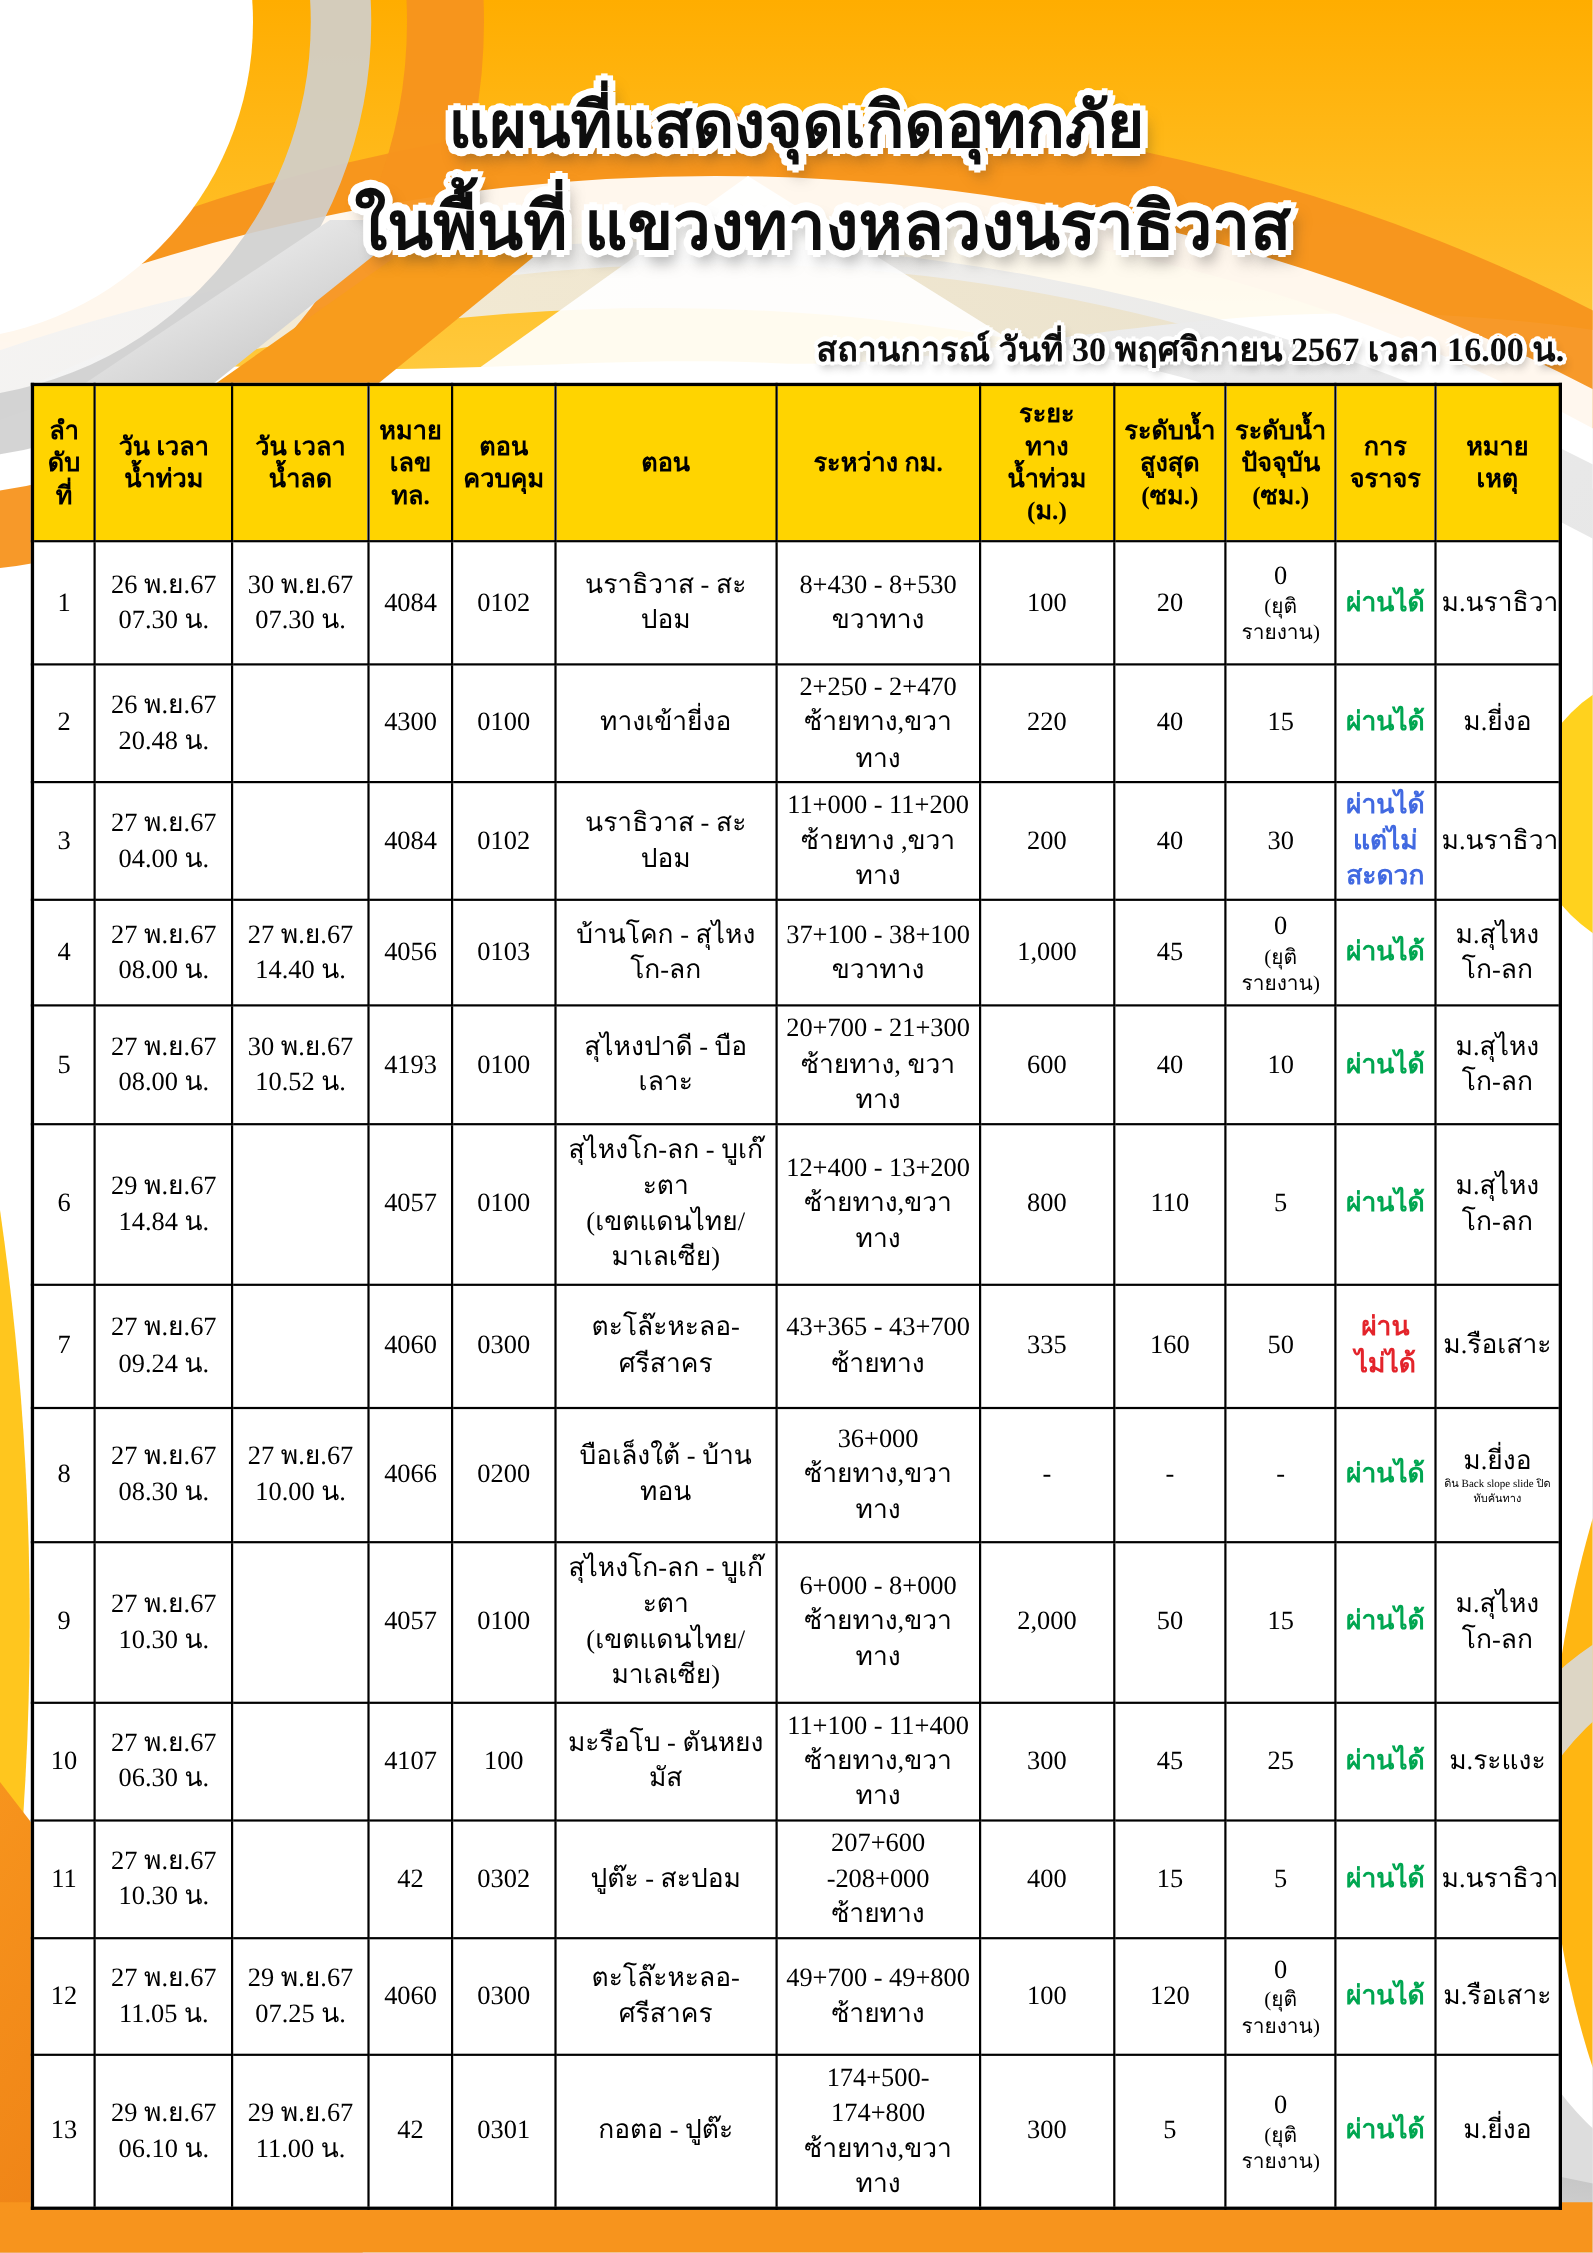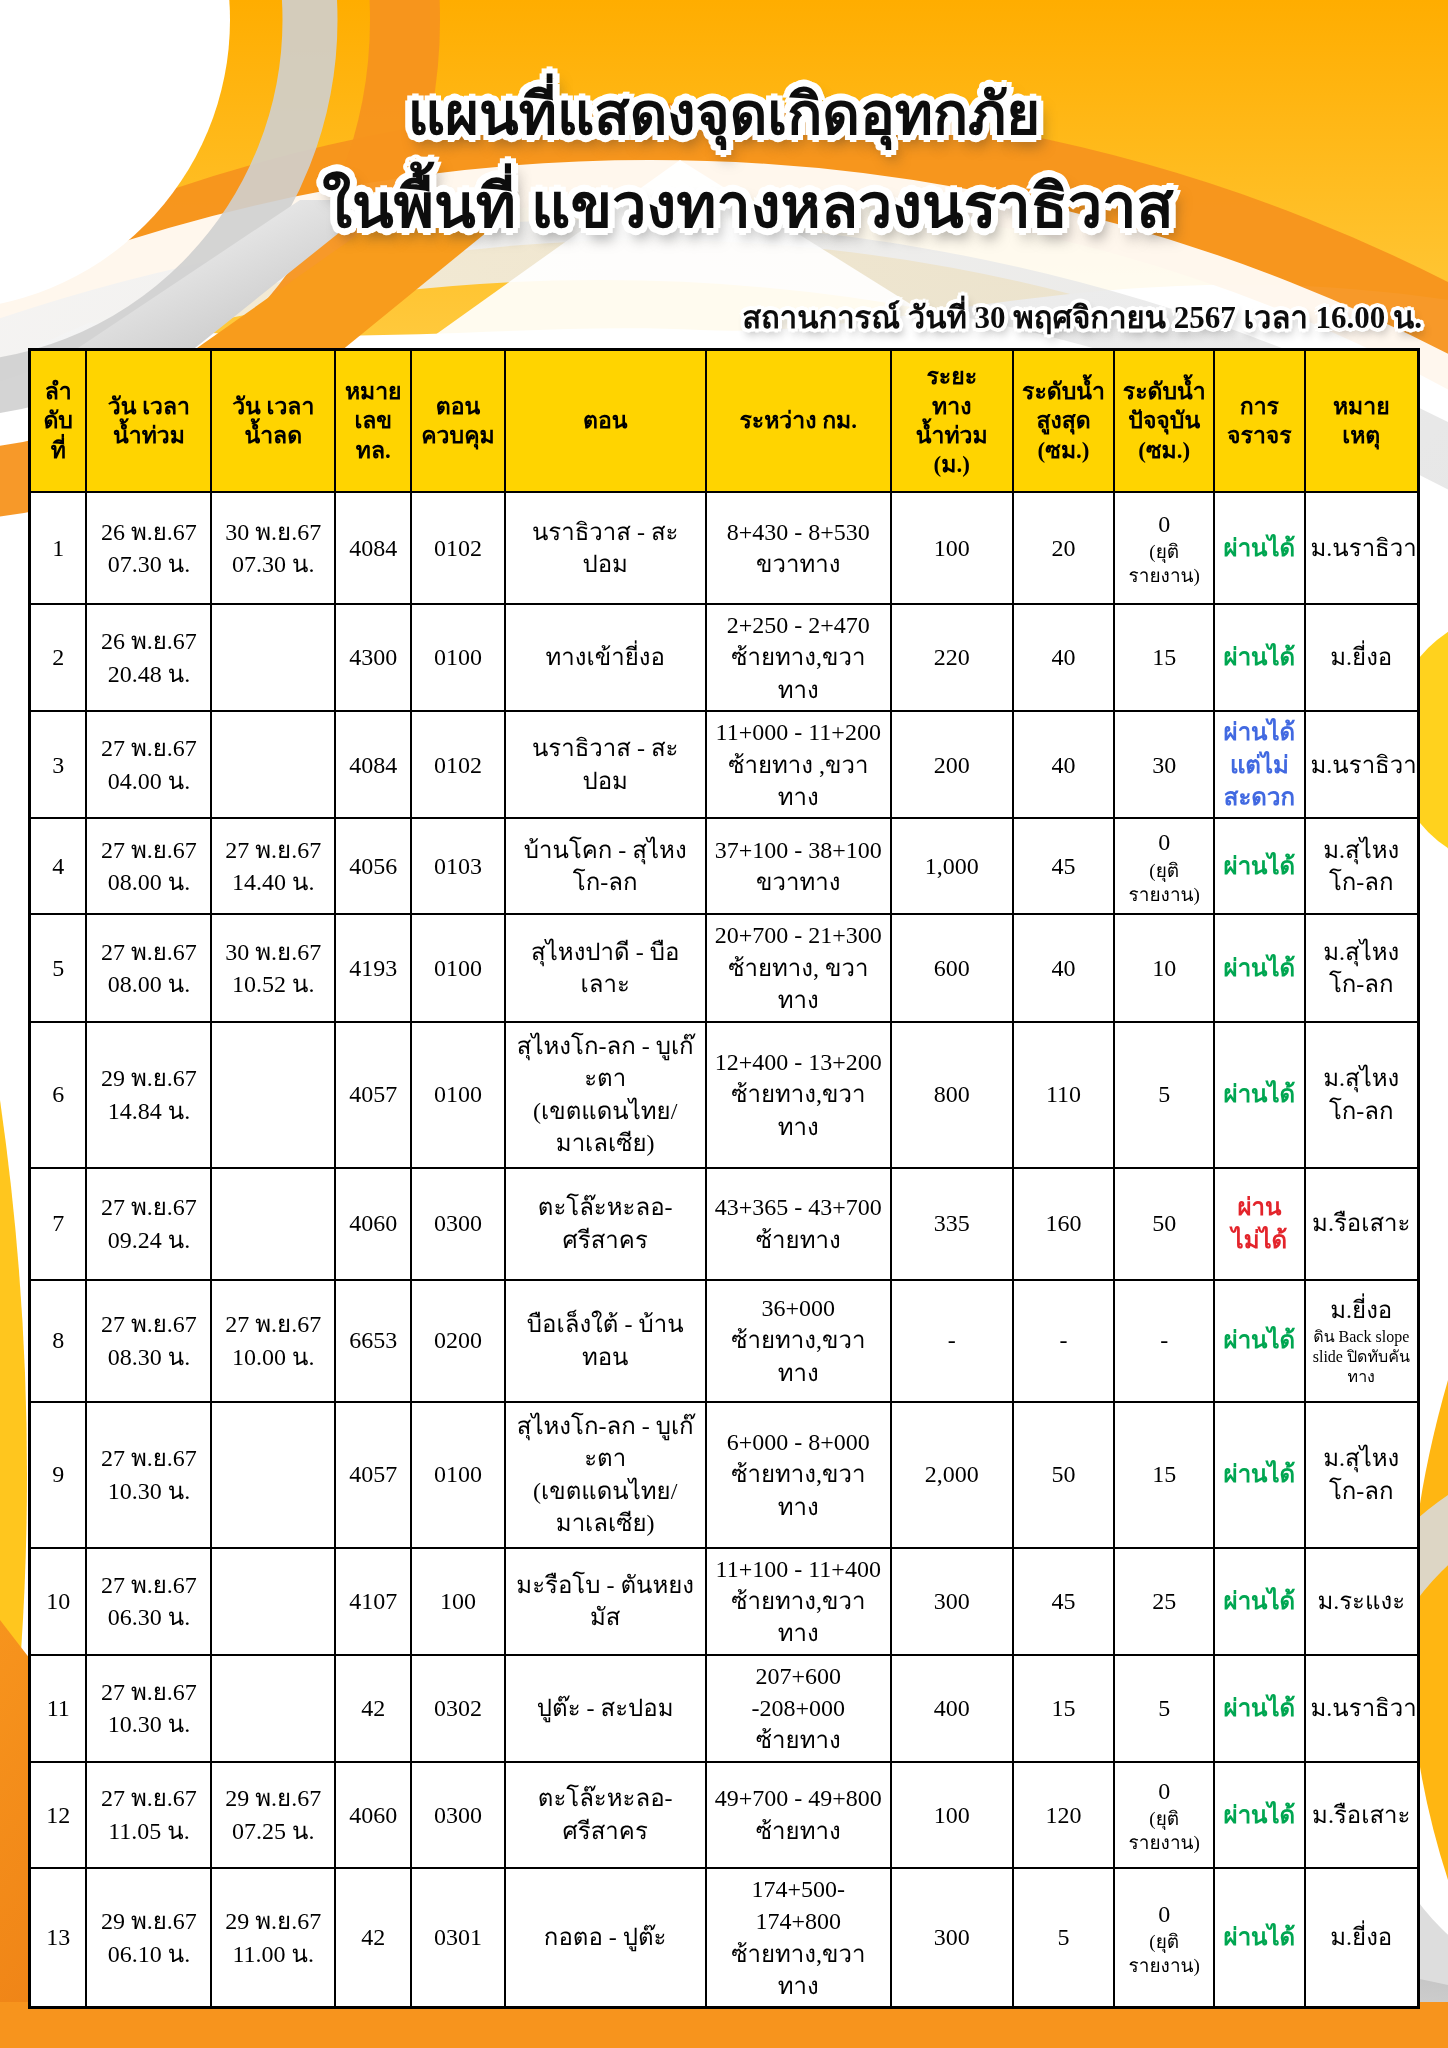--- a/index.html
+++ b/index.html
@@ -50,21 +50,21 @@
   tbody tr:nth-child(8){height:122px;}
   tbody tr:nth-child(9){height:146px;}
   tbody tr:nth-child(10){height:104px;}
   tbody tr:nth-child(12){height:106px;}
   tbody tr:nth-child(14){height:114px;}
   td.traffic-cell{font-weight:bold;}
   td.traffic-cell.pass{color:var(--traffic-pass,#00A651);}
   td.traffic-cell.pass_but_inconvenient{color:var(--traffic-pass-inconvenient,#4169E1);}
   td.traffic-cell.no_pass{color:var(--traffic-no-pass,#E3242B);border-radius:25px;}
   .paren-note{font-size:19px;line-height:1.25;}
-  .remark-note{font-size:16px;line-height:1.25;margin-top:2px;}
+  .remark-note{font-size:10px;line-height:1.25;margin-top:2px;}
 </style>
 </head>
 <body>
 
 <div class="page">
 
   <svg class="bg" viewBox="0 0 1448 2048" preserveAspectRatio="none" aria-hidden="true">
     <defs>
       <linearGradient id="gAmber" x1="0" y1="0" x2="0" y2="1">
         <stop offset="0" stop-color="#FFAD00"></stop>
@@ -462,21 +462,21 @@
           </td>
           <td>
             <div>27 พ.ย.67</div>
             <div>08.30 น.</div>
           </td>
           <td>
             <div>27 พ.ย.67</div>
             <div>10.00 น.</div>
           </td>
           <td>
-            <div>6653</div>
+            <div>4066</div>
           </td>
           <td>
             <div>0200</div>
           </td>
           <td>
             <div>บือเล็งใต้ - บ้านทอน</div>
           </td>
           <td>
             <div>36+000</div>
             <div>ซ้ายทาง,ขวาทาง</div>

